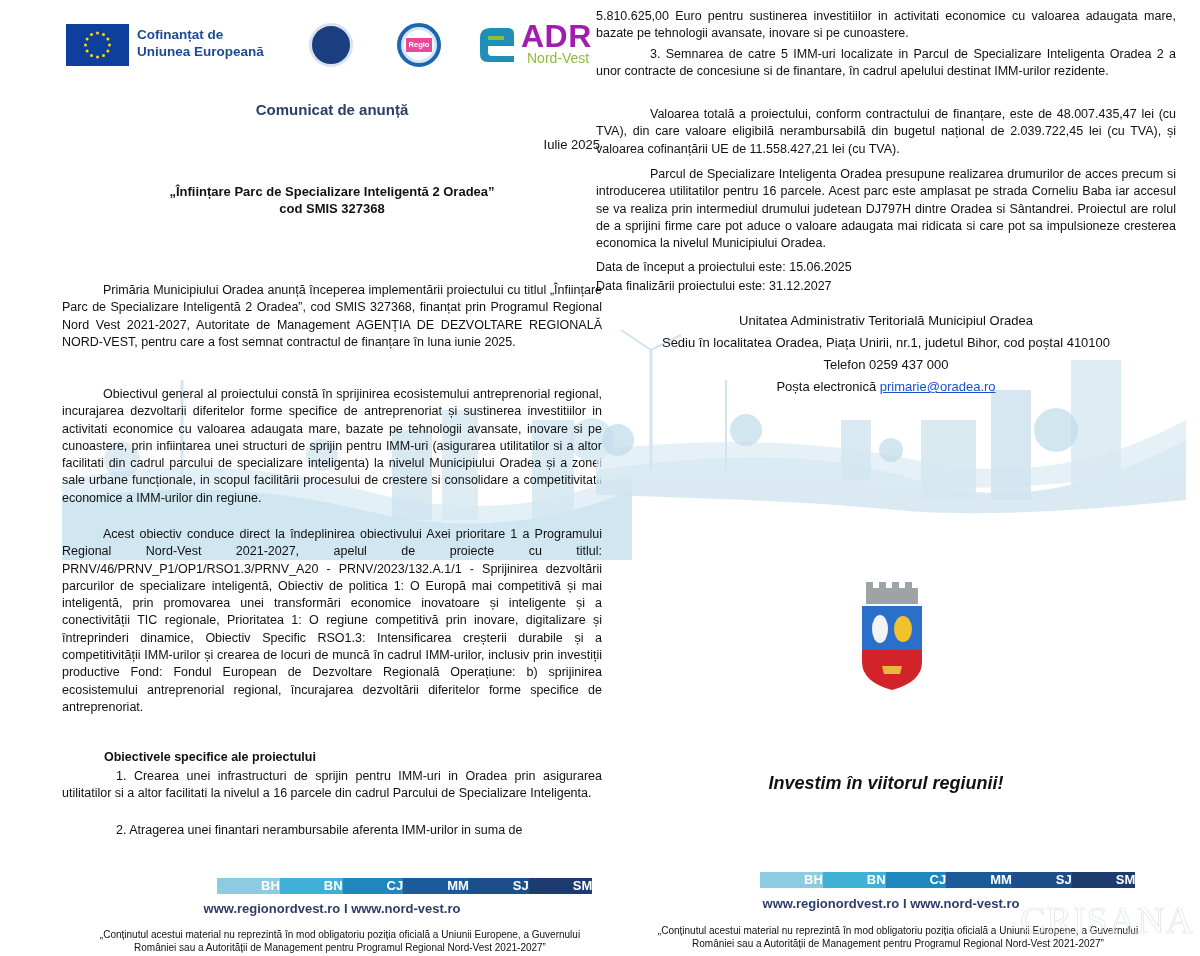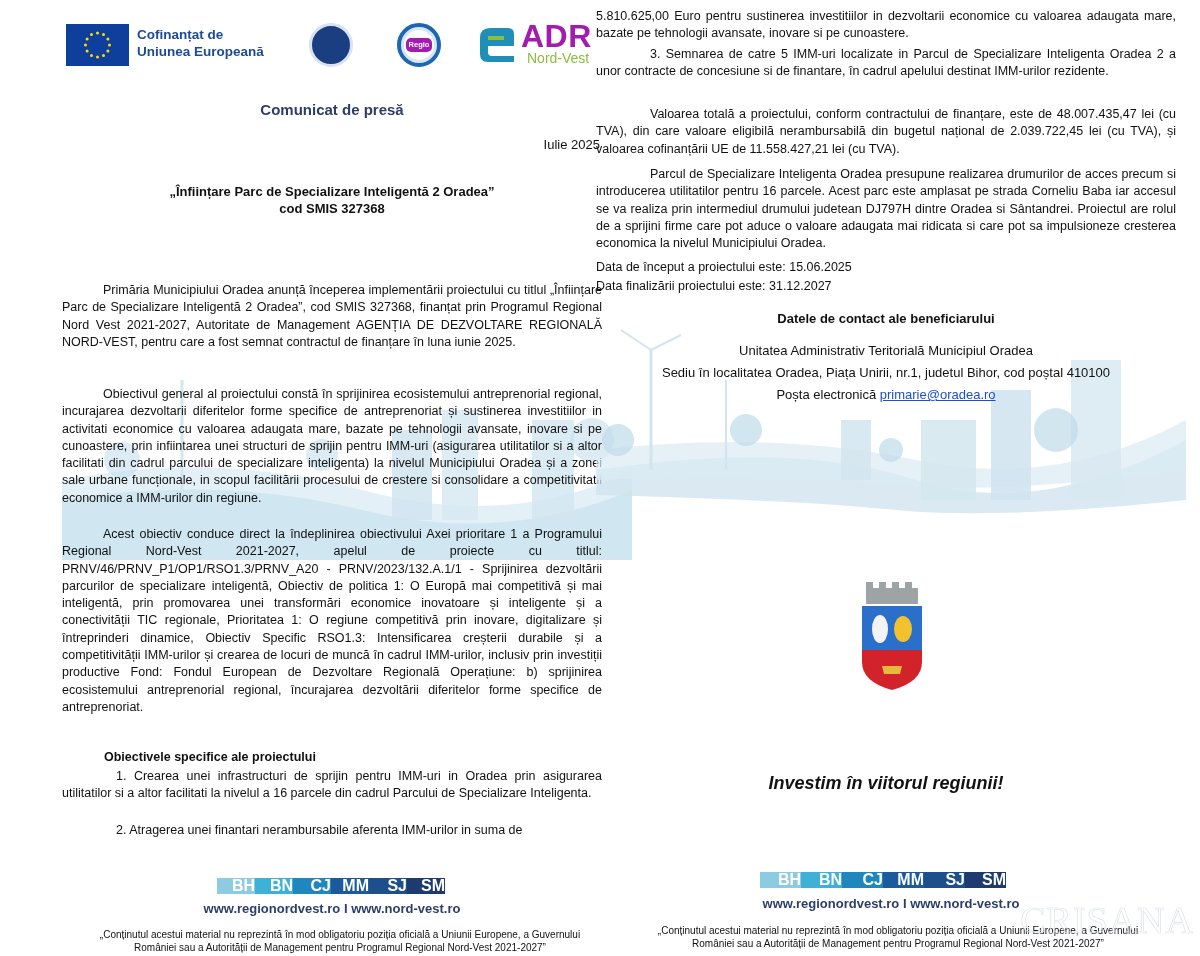--- a/index.html
+++ b/index.html
@@ -14,21 +14,21 @@
   .bg-band { position: absolute; pointer-events: none; }
   .bg-left { left: 22px; top: 360px; width: 570px; height: 200px; }
   .bg-right { left: 0; top: 320px; width: 590px; height: 200px; }
 
   
   .logos { position: absolute; left: 26px; top: 22px; width: 540px; height: 46px; }
   .eu-flag { position: absolute; left: 0; top: 2px; width: 63px; height: 42px; background: #0f3f9c; }
   .eu-text { position: absolute; left: 71px; top: 4px; font-weight: bold; font-size: 13.5px; line-height: 17px; color: #1c4a97; }
   .gov-seal { position: absolute; left: 243px; top: 1px; width: 44px; height: 44px; border-radius: 50%; background: #1a3e80; border: 3px solid #d9e2f1; }
   .regio { position: absolute; left: 331px; top: 1px; width: 44px; height: 44px; border-radius: 50%; border: 4px solid #1d66b0; background: #fff; box-shadow: inset 0 0 0 3px #d6e6f5; }
-  .regio span { position: absolute; left: 5px; top: 11px; width: 26px; height: 14px; border-radius: 5px; background: #a21caf; color: #fff; font-size: 7.5px; font-weight: bold; text-align: center; line-height: 14px; }
+  .regio span { position: absolute; left: 5px; top: 11px; width: 26px; height: 14px; border-radius: 0; background: #ec4899; color: #fff; font-size: 7.5px; font-weight: bold; text-align: center; line-height: 14px; }
   .adr-mark { position: absolute; left: 408px; top: 2px; width: 42px; height: 42px; }
   .adr-big { position: absolute; left: 455px; top: -2px; font-weight: bold; font-size: 32px; color: #a21caf; letter-spacing: 0.5px; line-height: 32px; }
   .adr-small { position: absolute; left: 461px; top: 28px; font-size: 14px; color: #8dbd3c; line-height: 16px; }
 
   .press-title { position: absolute; left: 0; width: 584px; top: 101px; text-align: center; font-weight: bold; font-size: 15px; color: #2b3e6a; }
   .date-line { position: absolute; right: 36px; top: 137px; font-size: 13px; }
   .proj-title { position: absolute; left: 0; width: 584px; top: 183px; text-align: center; font-weight: bold; font-size: 13px; line-height: 17px; }
 
   .body-text { position: absolute; font-size: 12.5px; line-height: 17.3px; text-align: justify; color: #111; }
   .indent { text-indent: 41px; }
@@ -38,21 +38,21 @@
   .heading-b { font-weight: bold; }
   .contact { position: absolute; left: 0; width: 580px; text-align: center; font-size: 13px; line-height: 22px; }
   .contact .heading-b { margin-bottom: 12px; line-height: 18px; }
   .email-link { color: #1a4fd0; text-decoration: underline; }
 
   .crest { position: absolute; left: 264px; top: 582px; width: 64px; height: 108px; }
   .slogan { position: absolute; left: 0; width: 580px; top: 773px; text-align: center; font-weight: bold; font-style: italic; font-size: 18px; }
 
   
   .county-bar { position: absolute; height: 16px; display: flex; }
-  .county-bar div { color: #fff; font-weight: bold; font-size: 16px; line-height: 16px; text-align: right; }
+  .county-bar div { color: #fff; font-weight: bold; font-size: 13px; line-height: 16px; text-align: left; padding-left: 44px; }
   .footer-url { position: absolute; font-weight: bold; font-size: 13px; color: #2b3e6a; text-align: center; }
   .disclaimer { position: absolute; font-size: 10px; line-height: 13px; text-align: center; color: #111; }
   .watermark { position: absolute; right: 6px; top: 898px; font-family: "Liberation Serif", serif; font-size: 38px; color: transparent; -webkit-text-stroke: 0.7px #dde3ea; letter-spacing: 1px; }
 </style>
 </head>
 <body>
 
 <div class="page page-left">
 
   <svg class="bg-band bg-left" viewBox="0 0 570 200" preserveAspectRatio="none">
@@ -95,21 +95,21 @@
       <span>Regio</span>
     </div>
     <svg class="adr-mark" viewBox="0 0 42 42">
       <path d="M6 14 Q6 4 16 4 L34 4 Q40 4 40 10 L40 22 L14 22 L14 28 Q14 32 18 32 L40 32 L40 38 L14 38 Q6 38 6 30 Z" fill="#1f8fb8"></path>
       <path d="M14 12 L30 12 L30 16 L14 16 Z" fill="#8dbd3c"></path>
     </svg>
     <div class="adr-big">ADR</div>
     <div class="adr-small">Nord-Vest</div>
   </div>
 
-  <div class="press-title">Comunicat de presă</div>
+  <div class="press-title">Comunicat de anunță</div>
   <div class="date-line">Iulie 2025</div>
 
   <div class="proj-title">
     <div>„Înființare Parc de Specializare Inteligentă 2 Oradea”</div>
     <div>cod SMIS 327368</div>
   </div>
 
   <p class="body-text left-col indent" style="top:282px;">Primăria Municipiului Oradea anunță începerea implementării proiectului cu titlul „Înființare Parc de Specializare Inteligentă 2 Oradea”, cod SMIS 327368, finanțat prin Programul Regional Nord Vest 2021-2027, Autoritate de Management AGENȚIA DE DEZVOLTARE REGIONALĂ NORD-VEST, pentru care a fost semnat contractul de finanțare în luna iunie 2025.</p>
   <p class="body-text left-col indent" style="top:386px;">Obiectivul general al proiectului constă în sprijinirea ecosistemului antreprenorial regional, incurajarea dezvoltarii diferitelor forme specifice de antreprenoriat și sustinerea investitiilor in activitati economice cu valoarea adaugata mare, bazate pe tehnologii avansate, inovare si pe cunoastere, prin infiintarea unei structuri de sprijin pentru IMM-uri (asigurarea utilitatilor si a altor facilitati din cadrul parcului de specializare inteligenta) la nivelul Municipiului Oradea și a zonei sale urbane funcționale, in scopul facilitării procesului de crestere si consolidare a competitivitatii economice a IMM-urilor din regiune.</p>
   <p class="body-text left-col indent" style="top:526px;">Acest obiectiv conduce direct la îndeplinirea obiectivului Axei prioritare 1 a Programului Regional Nord-Vest 2021-2027, apelul de proiecte cu titlul: PRNV/46/PRNV_P1/OP1/RSO1.3/PRNV_A20 - PRNV/2023/132.A.1/1 - Sprijinirea dezvoltării parcurilor de specializare inteligentă, Obiectiv de politica 1: O Europă mai competitivă și mai inteligentă, prin promovarea unei transformări economice inovatoare și inteligente și a conectivității TIC regionale, Prioritatea 1: O regiune competitivă prin inovare, digitalizare și întreprinderi dinamice, Obiectiv Specific RSO1.3: Intensificarea creșterii durabile și a competitivității IMM-urilor și crearea de locuri de muncă în cadrul IMM-urilor, inclusiv prin investiții productive Fond: Fondul European de Dezvoltare Regională Operațiune: b) sprijinirea ecosistemului antreprenorial regional, încurajarea dezvoltării diferitelor forme specifice de antreprenoriat.</p>
@@ -145,31 +145,31 @@
     <rect x="325" y="100" width="55" height="80" fill="#d4e6ef" opacity="0.85"></rect>
     <rect x="395" y="70" width="40" height="110" fill="#cfe3ee" opacity="0.85"></rect>
     <rect x="475" y="40" width="50" height="140" fill="#d8e9f1" opacity="0.85"></rect>
     <rect x="245" y="100" width="30" height="60" fill="#d2e5ef" opacity="0.85"></rect>
     <circle cx="22" cy="120" r="16" fill="#bfdbe9" opacity="0.7"></circle>
     <circle cx="150" cy="110" r="16" fill="#bfdbe9" opacity="0.7"></circle>
     <circle cx="460" cy="110" r="22" fill="#bfdbe9" opacity="0.7"></circle>
     <circle cx="295" cy="130" r="12" fill="#bfdbe9" opacity="0.7"></circle>
   </svg>
 
-  <p class="body-text right-col" style="top:8px;">5.810.625,00 Euro pentru sustinerea investitiilor in dezvoltarii economice cu valoarea adaugata mare, bazate pe tehnologii avansate, inovare si pe cunoastere.</p>
+  <p class="body-text right-col" style="top:8px;">5.810.625,00 Euro pentru sustinerea investitiilor in activitati economice cu valoarea adaugata mare, bazate pe tehnologii avansate, inovare si pe cunoastere.</p>
   <p class="body-text right-col" style="top:46px; text-indent:54px;">3. Semnarea de catre 5 IMM-uri localizate in Parcul de Specializare Inteligenta Oradea 2 a unor contracte de concesiune si de finantare, în cadrul apelului destinat IMM-urilor rezidente.</p>
   <p class="body-text right-col" style="top:106px; text-indent:54px;">Valoarea totală a proiectului, conform contractului de finanțare, este de 48.007.435,47 lei (cu TVA), din care valoare eligibilă nerambursabilă din bugetul național de 2.039.722,45  lei (cu TVA), și valoarea cofinanțării UE de 11.558.427,21 lei (cu TVA).</p>
   <p class="body-text right-col" style="top:166px; text-indent:54px;">Parcul de Specializare Inteligenta Oradea presupune realizarea drumurilor de acces precum si introducerea utilitatilor pentru 16 parcele. Acest parc este amplasat pe strada Corneliu Baba iar accesul se va realiza prin intermediul drumului judetean DJ797H dintre Oradea si Sântandrei. Proiectul are rolul de a sprijini firme care pot aduce o valoare adaugata mai ridicata si care pot sa impulsioneze cresterea economica la nivelul Municipiului Oradea.</p>
   <div class="body-text right-col" style="top:259px;">Data de început a proiectului este:  15.06.2025</div>
   <div class="body-text right-col" style="top:278px;">Data finalizării proiectului este: 31.12.2027</div>
 
   <div class="contact" style="top:310px;">
-    <div class="heading-b">Datele de contact ale beneficiarului</div>
     <div>Unitatea Administrativ Teritorială Municipiul Oradea</div>
     <div>Sediu în localitatea Oradea, Piața Unirii, nr.1, judetul Bihor, cod poștal 410100</div>
+    <div>Telefon 0259 437 000</div>
     <div>
       <span>Poșta electronică </span><a class="email-link" href="mailto:primarie@oradea.ro">primarie@oradea.ro</a>
     </div>
   </div>
 
   <svg class="crest" viewBox="0 0 64 108">
     <rect x="6" y="6" width="52" height="16" fill="#9ea3a6"></rect>
     <rect x="6" y="0" width="7" height="8" fill="#9ea3a6"></rect>
       <rect x="19" y="0" width="7" height="8" fill="#9ea3a6"></rect>
     <rect x="32" y="0" width="7" height="8" fill="#9ea3a6"></rect>

